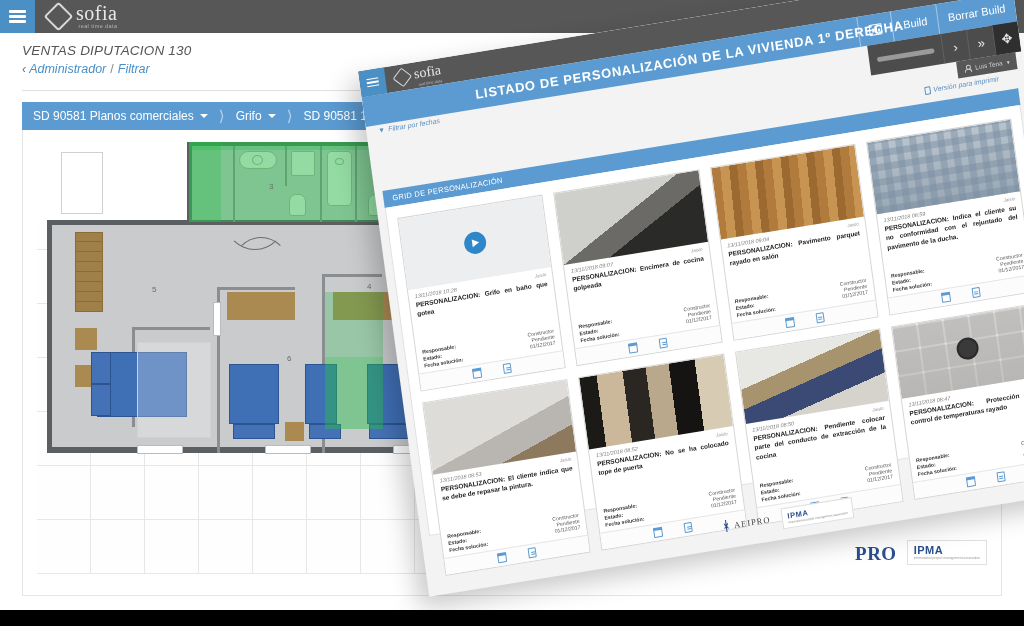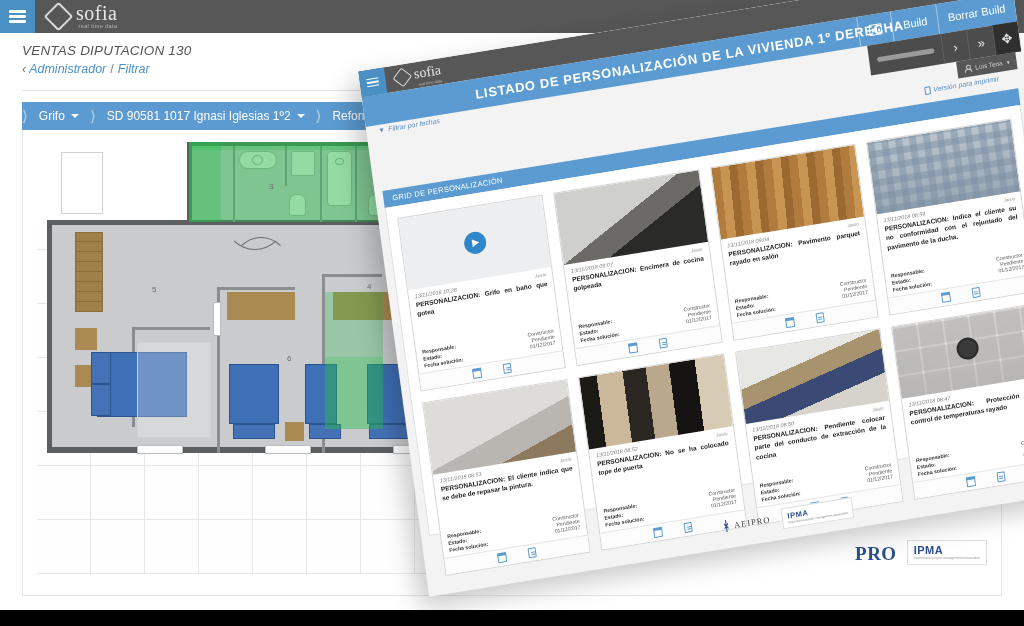--- a/index.html
+++ b/index.html
@@ -250,20 +250,24 @@
         <span class="chev">‹</span><a>Administrador</a><span class="sep">/</span><a>Filtrar</a>
       </div>
       <div class="crumbzone-right">
         <span class="slash">/</span>
         <span class="link">Búsqueda por plano ›</span>
       </div>
       <div class="hr-sep"></div>
     </div>
 
     <div class="pillbar">
+      <div class="pill">
+        <span>SD 90581 Planos comerciales</span>
+        <span class="caret"></span>
+      </div>
       <span class="pillsep">⟩</span>
       <div class="pill">
         <span>Grifo</span>
         <span class="caret"></span>
       </div>
       <span class="pillsep">⟩</span>
       <div class="pill">
         <span>SD 90581 1017 Ignasi Iglesias 1º2</span>
         <span class="caret"></span>
       </div>

